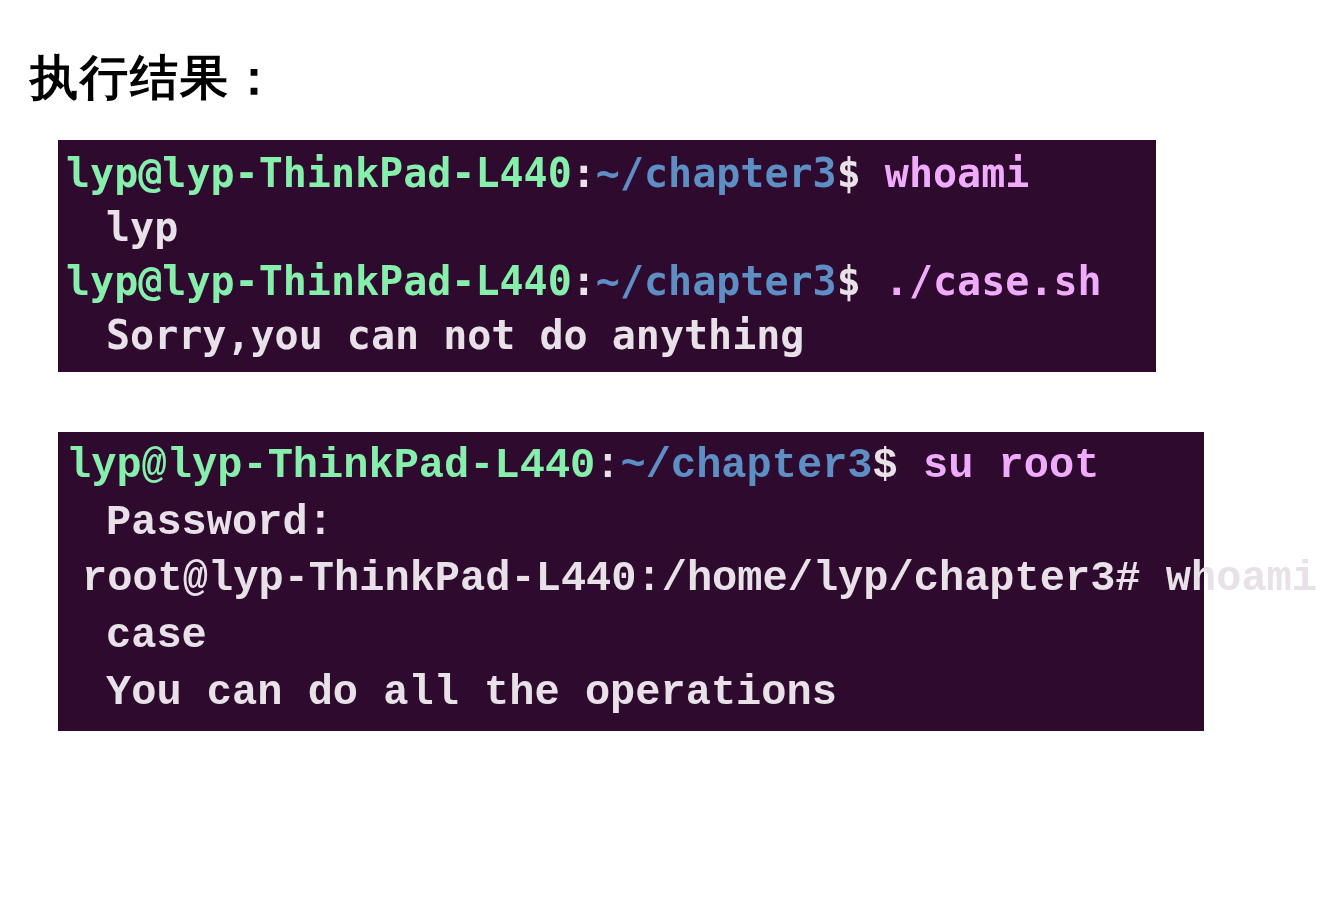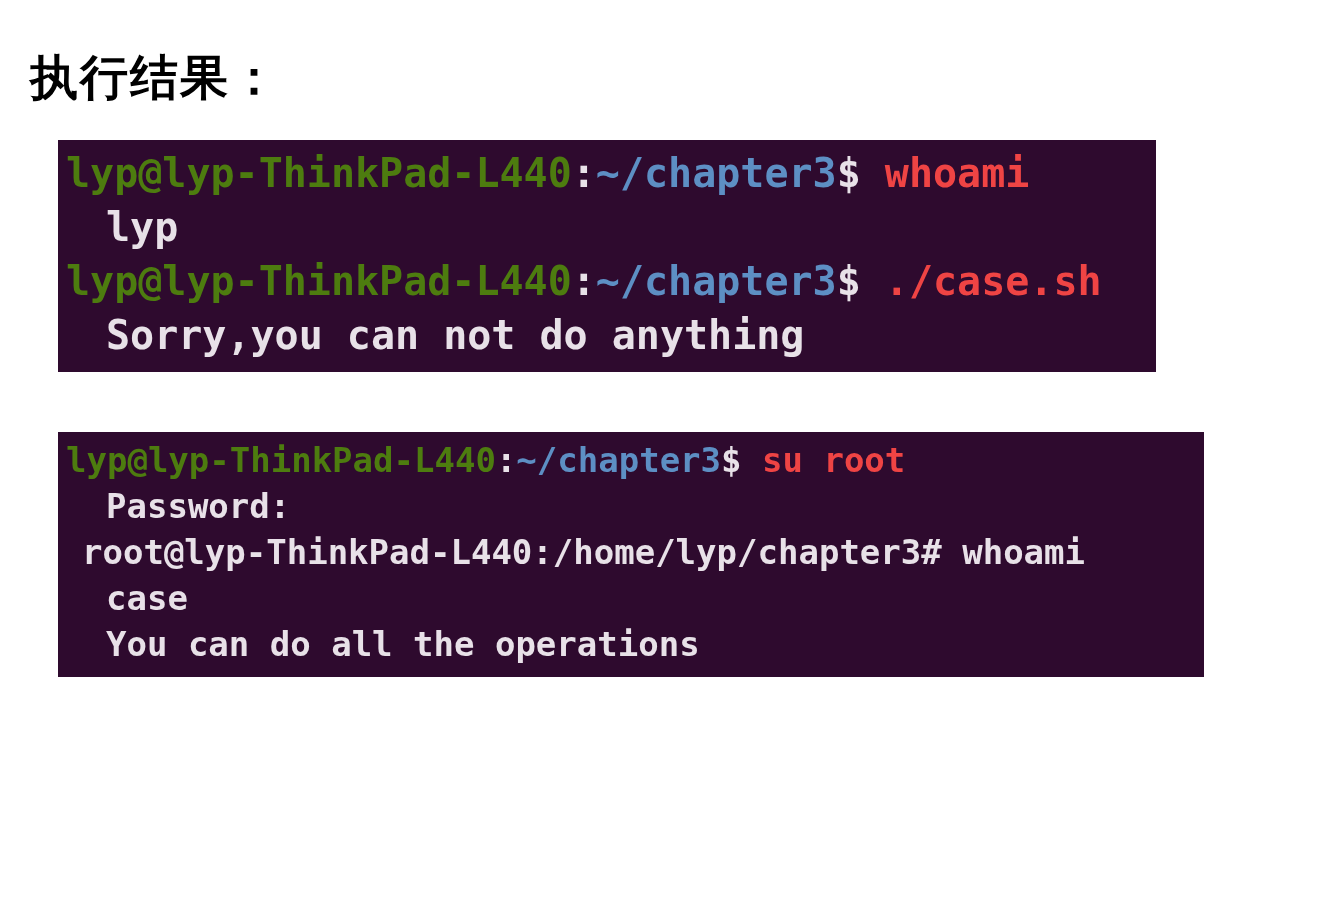--- a/index.html
+++ b/index.html
@@ -23,33 +23,34 @@
       padding: 6px 8px 10px 8px;
       font-family: 'DejaVu Sans Mono', 'Ubuntu Mono', 'Consolas', monospace;
       line-height: 1.35;
       display: inline-block;
     }
     .terminal-1 {
       font-size: 40px;
       width: 1082px;
     }
     .terminal-2 {
-      font-size: 34px;
+      font-size: 42px;
       width: 1130px;
+      font-family: Liberation Mono, monospace;
     }
     .term-line {
       white-space: pre;
       font-weight: bold;
       color: #e8e1e8;
     }
-    .user-host { color: #4d7c0f; }
+    .user-host { color: #86efac; }
     .colon { color: #e8e1e8; }
     .path-tilde { color: #5d8fc4; }
     .dollar { color: #e8e1e8; }
-    .cmd { color: #ef4444; }
+    .cmd { color: #f0abfc; }
     .output { color: #e8e1e8; margin-left: 40px; }
     .root-line { color: #e8e1e8; margin-left: 16px; }
   </style>
 </head>
 <body>
 
 
 
 <div class="heading">执行结果：</div>
 

